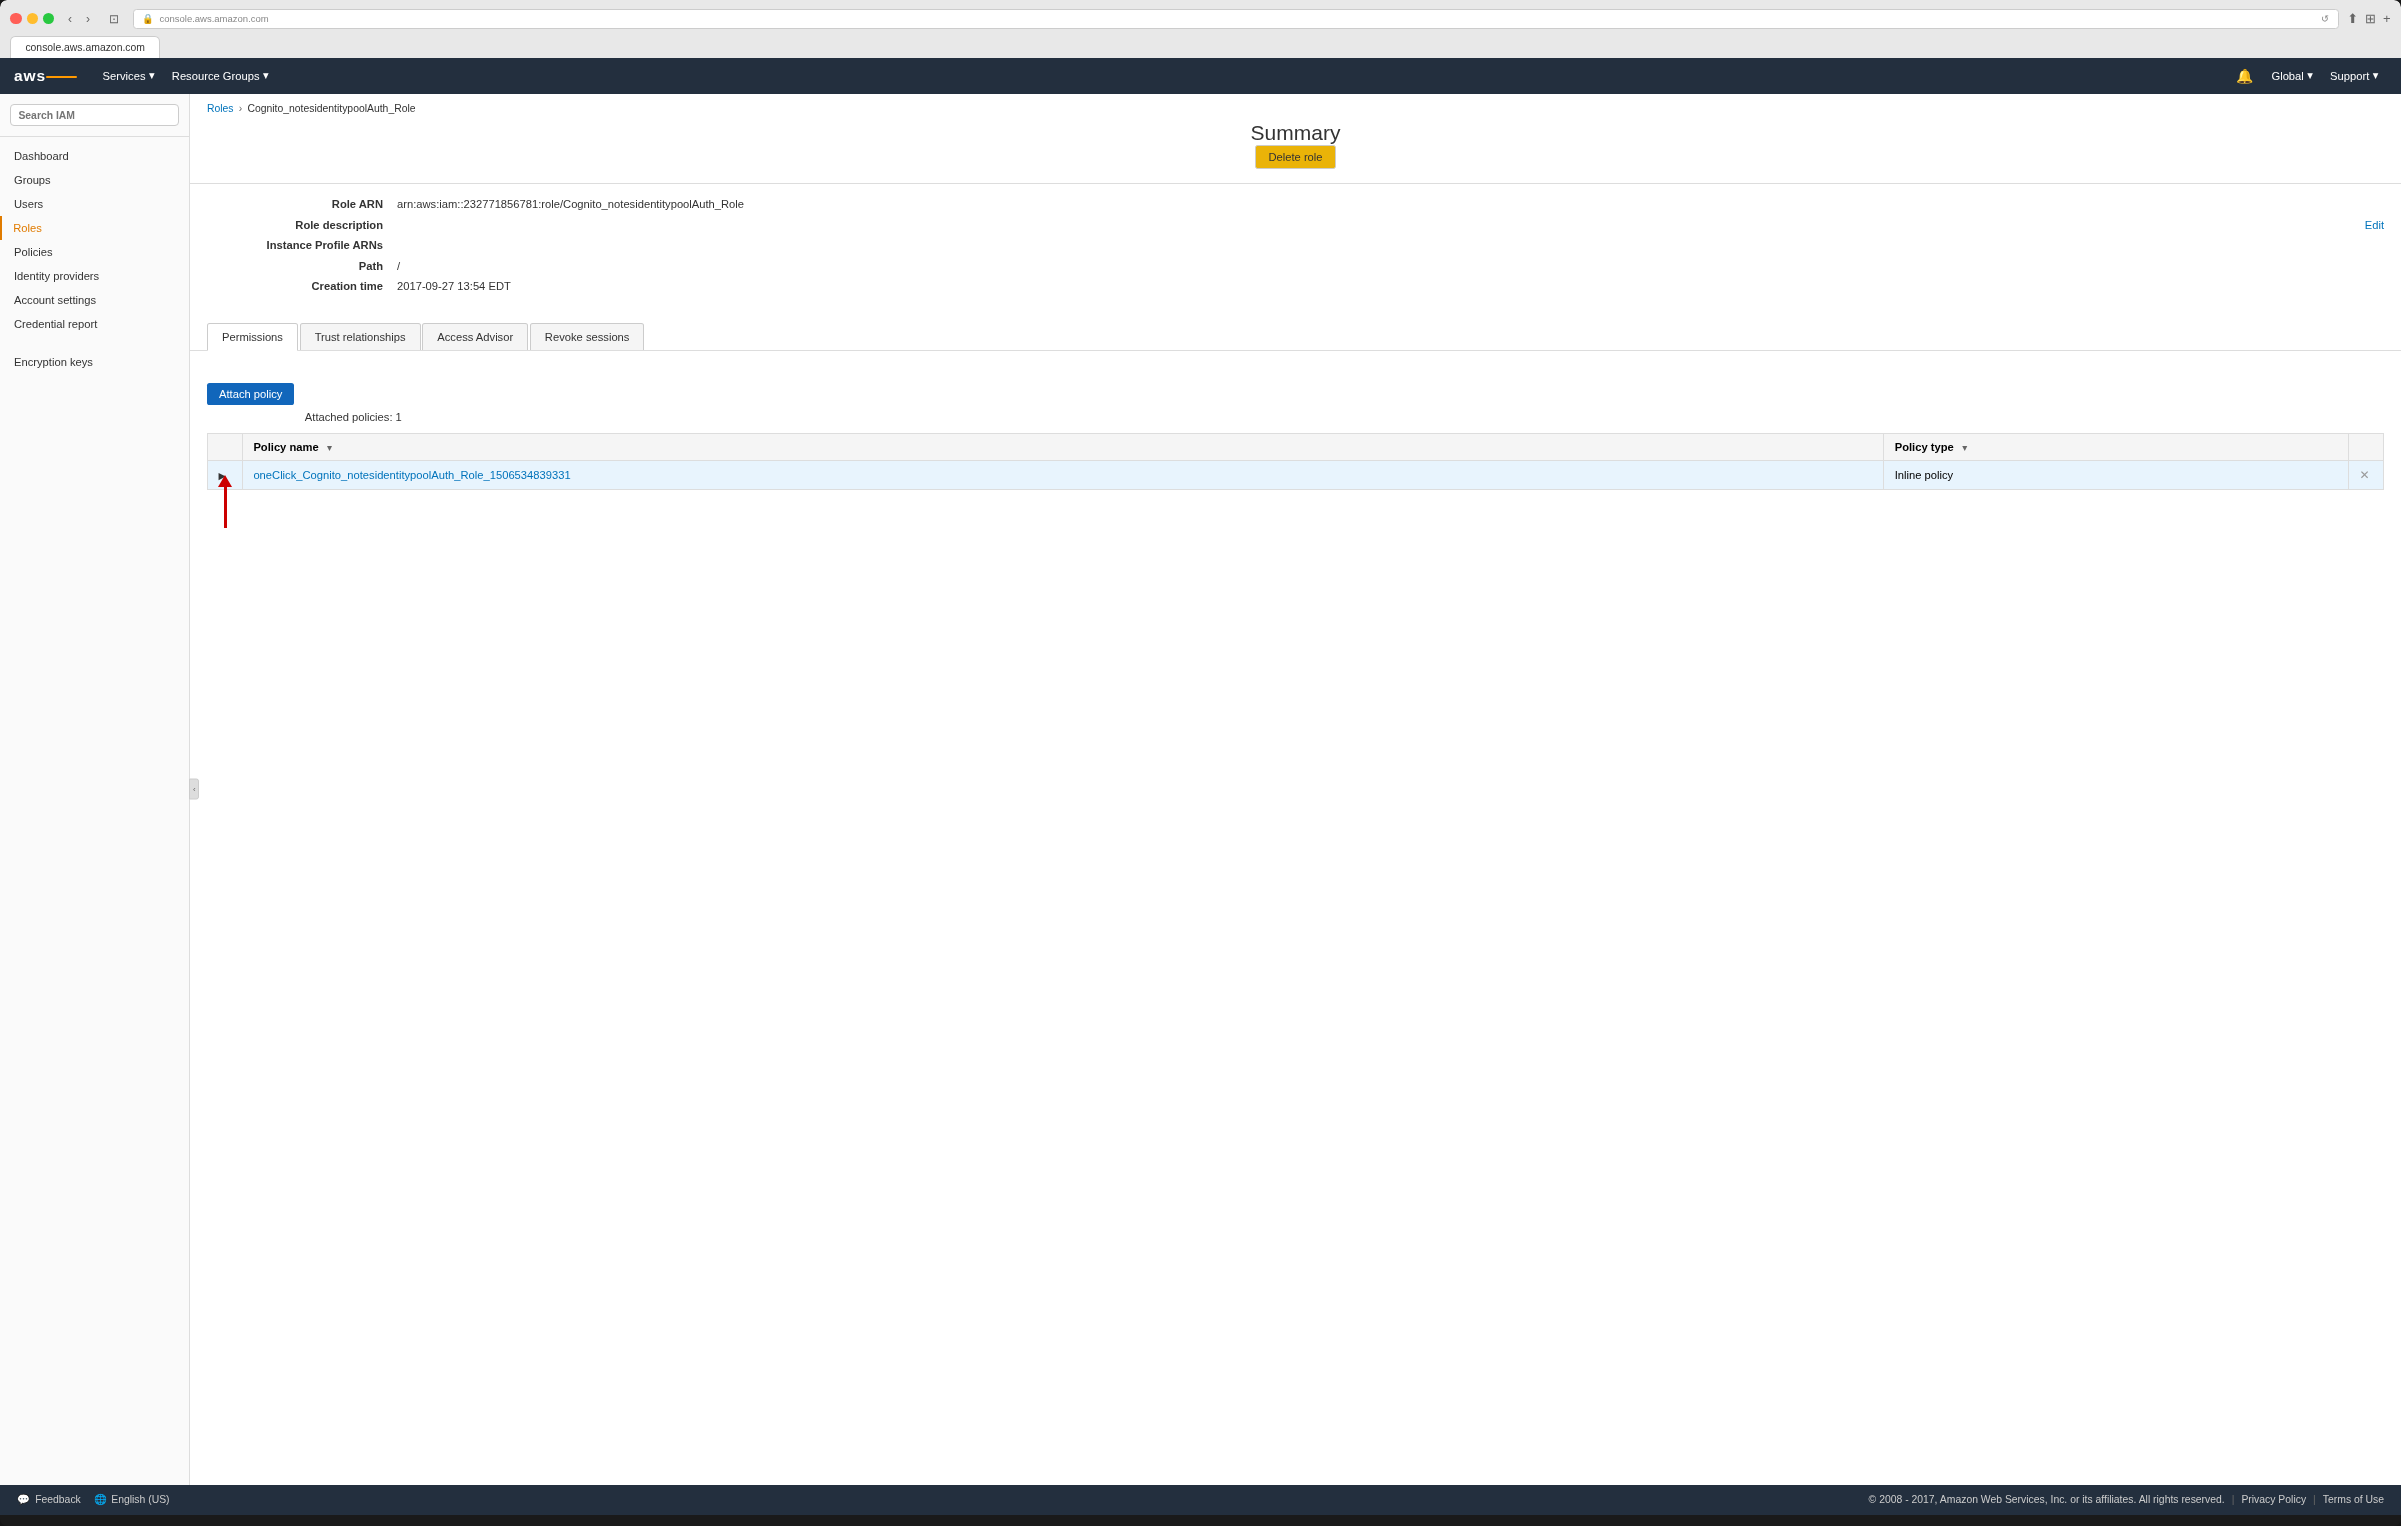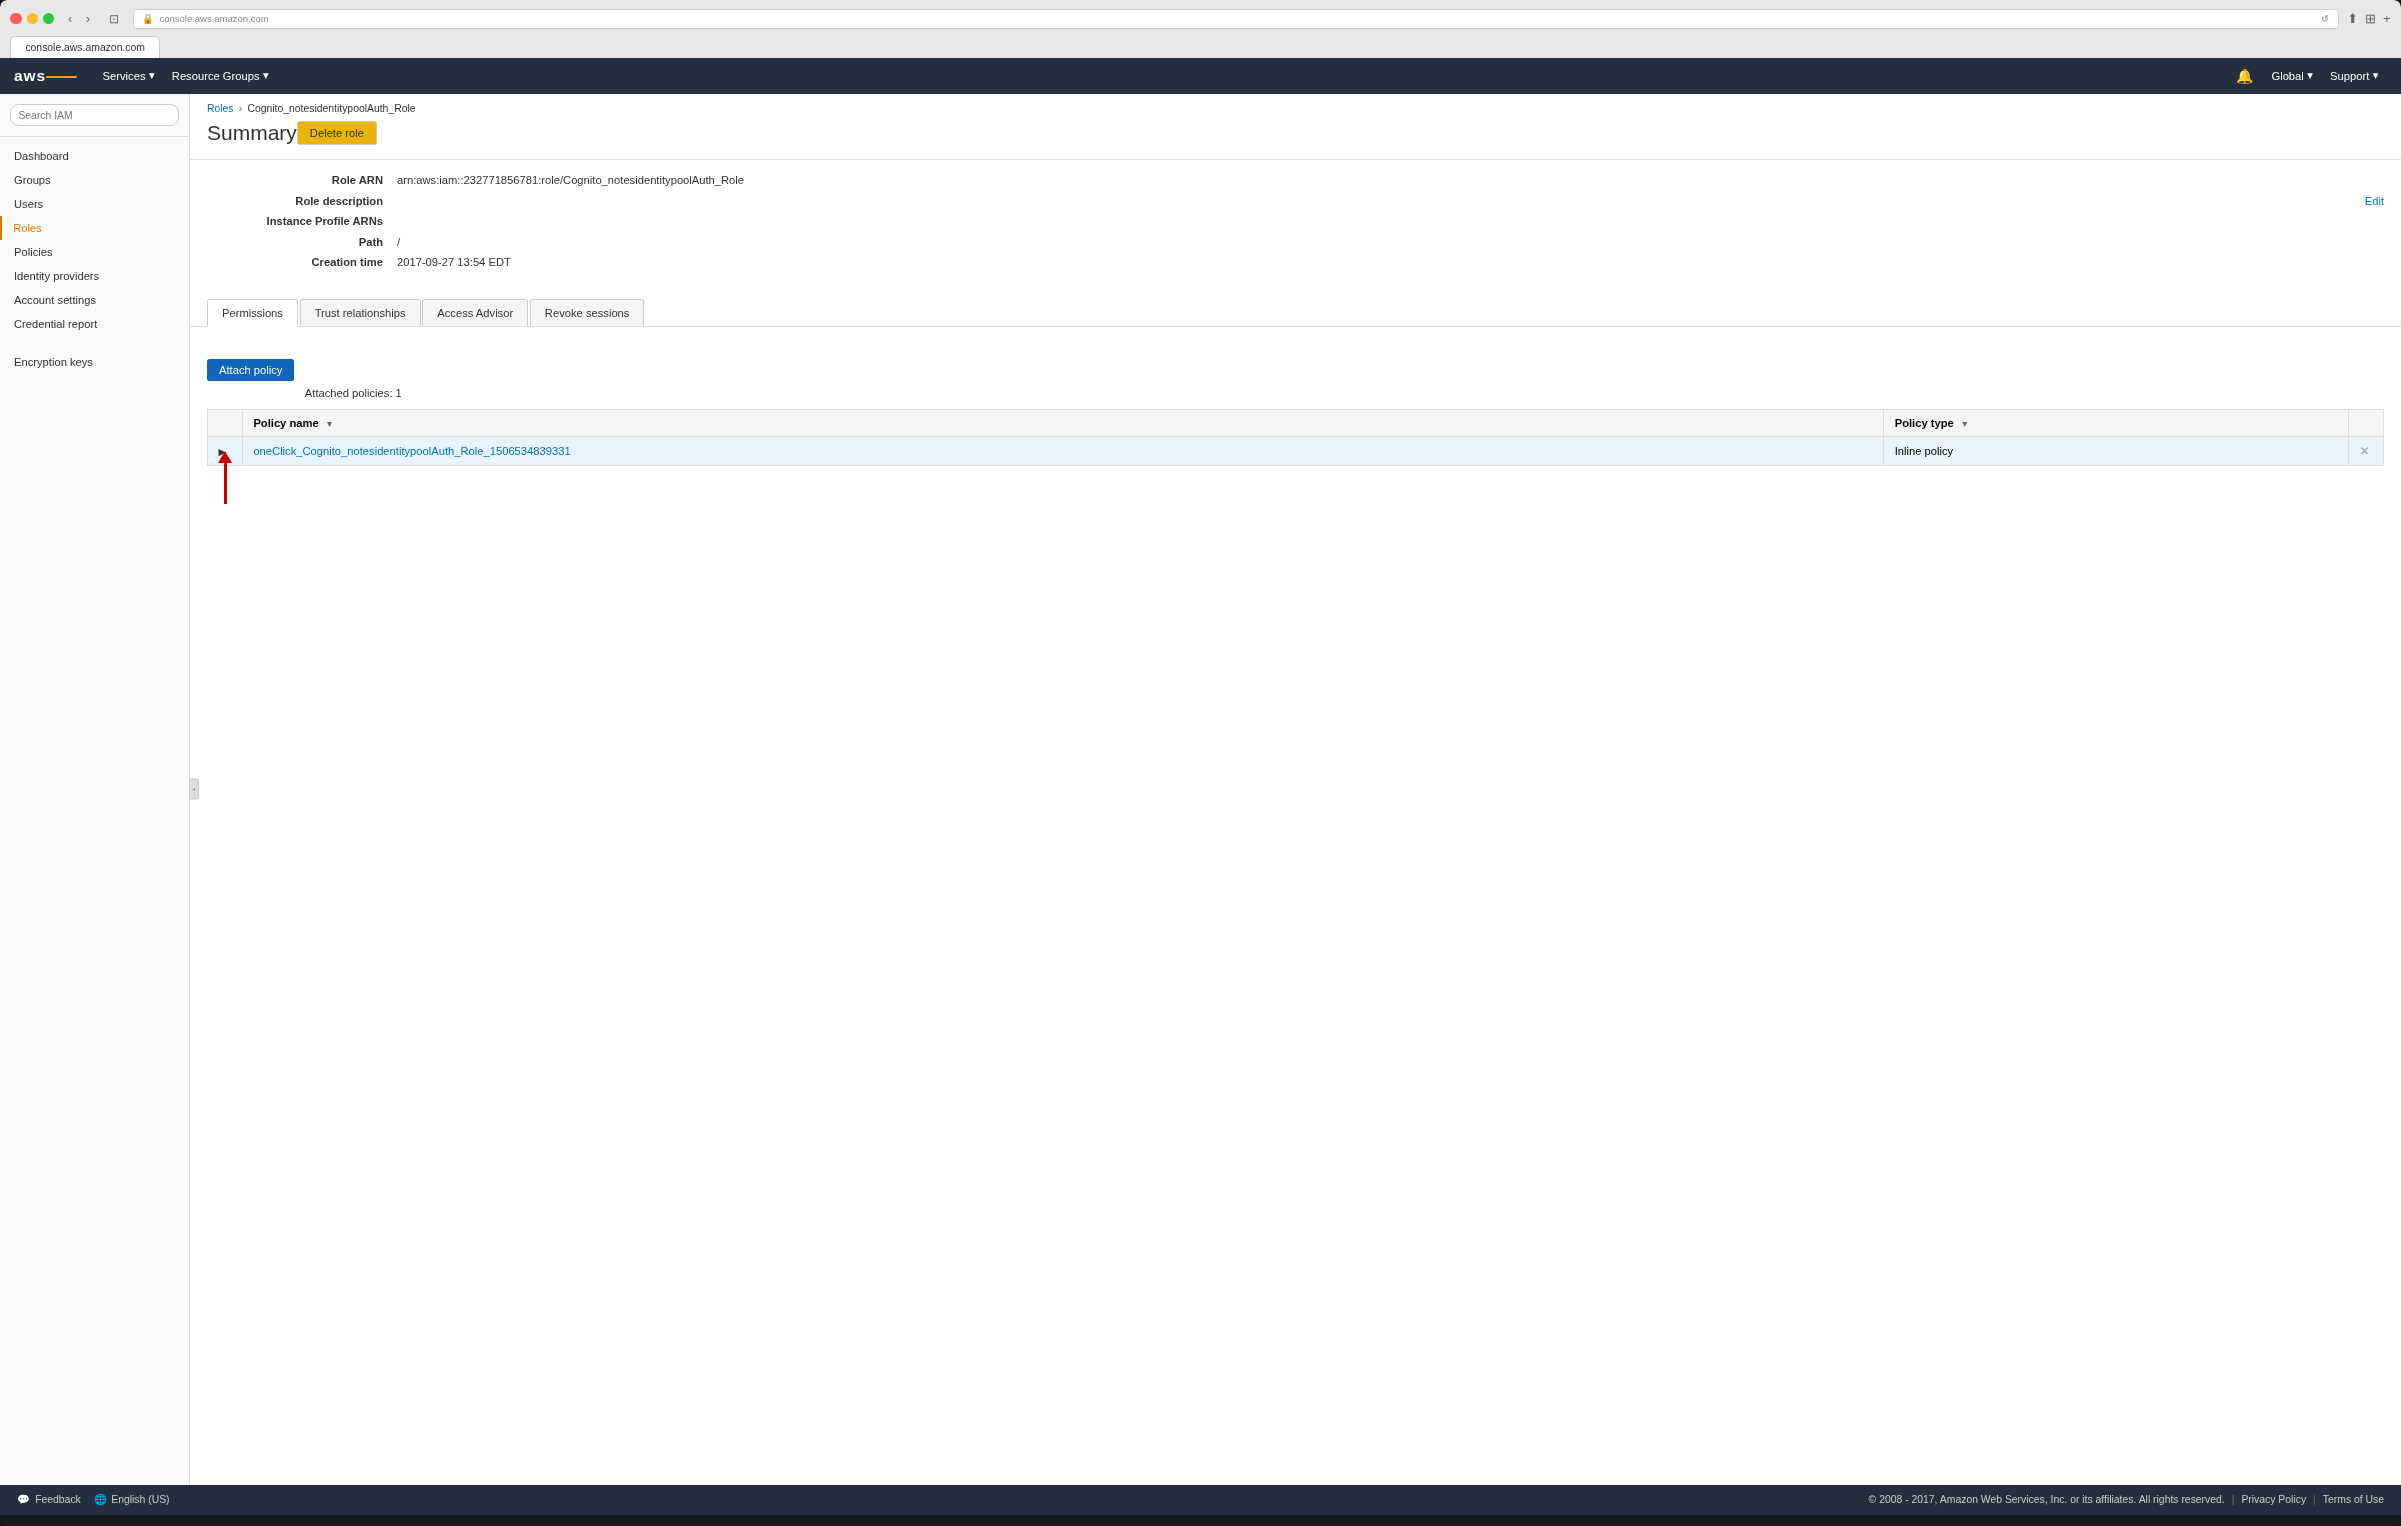--- a/index.html
+++ b/index.html
@@ -131,22 +131,23 @@
       position: relative;
     }
     .sidebar-search {
       padding: 10.4px;
       border-bottom: 0.9px solid #ddd;
     }
     .sidebar-search input {
       width: 100%;
       padding: 4.3px 7px;
       border: 0.9px solid #ccc;
-      border-radius: 9px;
+      border-radius: 4px;
       font-size: 10.4px;
+      font-weight: bold;
     }
     .sidebar-toggle {
       position: absolute;
       right: -10.4px;
       top: 50%;
       transform: translateY(-50%);
       width: 10.4px;
       height: 21px;
       background: #ddd;
       border: 0.9px solid #ccc;
@@ -188,20 +189,21 @@
     }
     .breadcrumb a { color: #0073bb; text-decoration: none; cursor: pointer; }
     .breadcrumb-sep { color: #666; }
     .breadcrumb-current { color: #333; }
     .page-header {
       display: flex;
       align-items: center;
       justify-content: flex-start;
       padding: 7px 17px 14px;
       border-bottom: 0.9px solid #ddd;
+      flex-direction: column;
     }
     .page-title { font-size: 21px; font-weight: normal; color: #333; }
     .delete-btn {
       background: #eab308;
       border: 0.9px solid #ccc;
       border-radius: 2.6px;
       padding: 5.2px 12px;
       font-size: 11.2px;
       cursor: pointer;
       color: #333;

